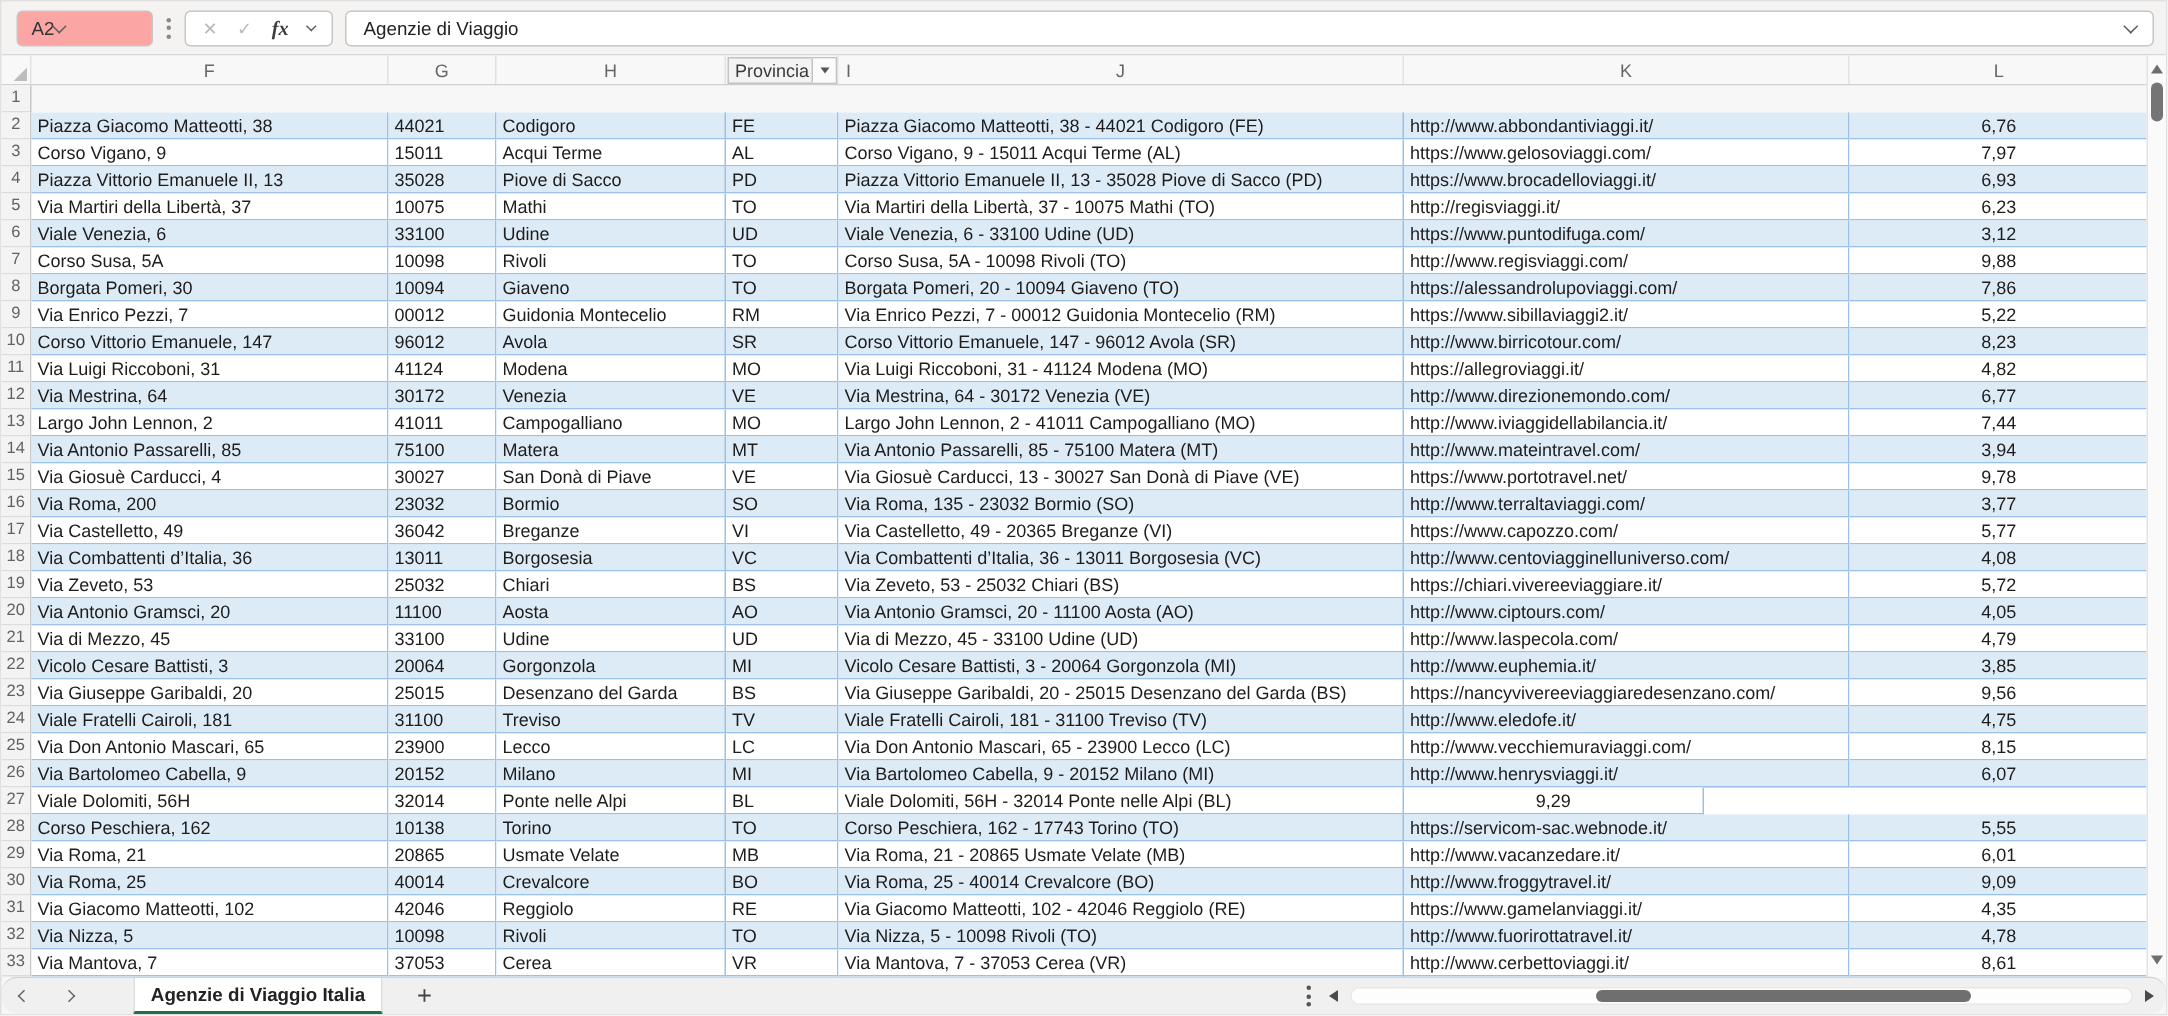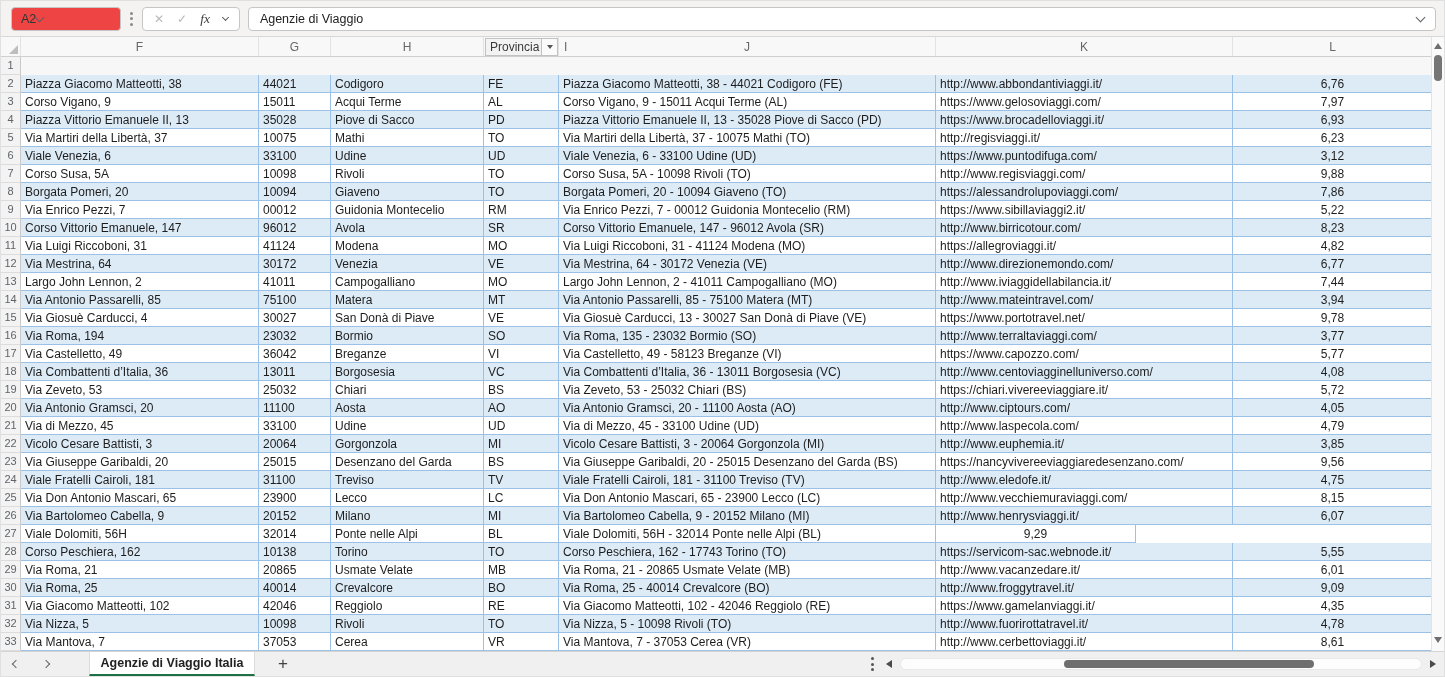--- a/index.html
+++ b/index.html
@@ -8,28 +8,28 @@
     --tbl-border:#9BC2E6;
     --tab-green:#1E7145;
   }
   *{box-sizing:border-box;margin:0;padding:0;}
   html,body{background:#fff;}
   body{font-family:"Liberation Sans",sans-serif;}
   .app{position:relative;width:1445px;height:677px;background:#F7F7F7;overflow:hidden;border:1px solid #E0E0E0;}
 
   
   .top-bar{display:flex;align-items:center;height:36px;background:#F4F3F2;border-bottom:1px solid #D8D8D8;padding:0 8px 0 10px;}
-  .name-box{width:110px;height:24px;background:#ef4444;border:1px solid #C6C6C6;border-radius:4px;display:flex;align-items:center;padding:0 9px;font-size:12.5px;color:#333;}
+  .name-box{width:91px;height:24px;background:#fca5a5;border:1px solid #C6C6C6;border-radius:4px;display:flex;align-items:center;padding:0 9px;font-size:12.5px;color:#333;}
   .chev{width:7px;height:7px;border-right:1.6px solid #5f5f5f;border-bottom:1.6px solid #5f5f5f;transform:rotate(45deg);margin-top:-3px;}
   .chev.sm{width:5px;height:5px;}
   .kebab{display:flex;flex-direction:column;gap:2.5px;margin:0 9px;}
   .kebab i{width:3px;height:3px;border-radius:50%;background:#8a8a8a;}
   .fx-group{height:24px;background:#fff;border:1px solid #C6C6C6;border-radius:4px;display:flex;align-items:center;gap:13px;padding:0 11px;}
   .icon-x,.icon-check{font-size:12px;color:#B9B9B9;line-height:1;}
-  .fx-label{font-family:"Liberation Serif",serif;font-style:italic;font-weight:normal;font-size:13.5px;color:#3d3d3d;text-align:center;}
+  .fx-label{font-family:"Liberation Serif",serif;font-style:italic;font-weight:bold;font-size:13.5px;color:#3d3d3d;text-align:center;}
   .formula-bar{flex:1;height:24px;margin-left:8px;background:#fff;border:1px solid #C6C6C6;border-radius:4px;display:flex;align-items:center;justify-content:space-between;padding:0 11px;font-size:12.5px;color:#222;}
 
   
   .letter-row{display:flex;height:20px;background:#F8F8F8;border-bottom:1px solid #CFCFCF;font-size:12px;color:#666;}
   .letter-row .lcell{position:relative;display:flex;align-items:center;justify-content:center;border-right:1px solid #E2E2E2;height:100%;}
   .corner{width:20px;position:relative;border-right:1px solid #C9C9C9;}
   .corner .tri{position:absolute;right:2px;bottom:2px;width:0;height:0;border-left:9px solid transparent;border-bottom:9px solid #BDBDBD;}
   .lc-f{width:238px;} .lc-g{width:72px;} .lc-h{width:153px;}
   .lc-prov{width:75px;justify-content:flex-start !important;}
   .lc-wide{width:377px;justify-content:flex-start !important;padding-left:5px;}
@@ -55,21 +55,21 @@
   .filter-btn{position:absolute;right:2px;top:1.5px;width:14px;height:14px;background:#F7FAFD;border:1px solid #9AA7B8;border-radius:2px;display:flex;align-items:center;justify-content:center;}
   .filter-btn .tri-down{border-left-width:3px;border-right-width:3px;border-top-width:4px;border-top-color:#444;}
 
   
   .v-scroll{position:absolute;top:36px;right:0;width:13px;height:614px;background:#FAFAFA;border-left:1px solid #E3E3E3;display:flex;flex-direction:column;align-items:center;}
   .v-scroll .arrow-up{margin-top:6px;width:0;height:0;border-left:4px solid transparent;border-right:4px solid transparent;border-bottom:6px solid #6E6E6E;}
   .v-scroll .thumb{width:8px;height:26px;background:#757575;border-radius:4px;margin-top:6px;}
   .v-scroll .arrow-down{position:absolute;bottom:8px;width:0;height:0;border-left:4px solid transparent;border-right:4px solid transparent;border-top:6px solid #6E6E6E;}
 
   
-  .tab-bar{position:absolute;left:0;right:0;bottom:0;height:25px;background:#F0F0F0;border-top:1px solid #D4D4D4;display:flex;align-items:stretch;}
+  .tab-bar{position:absolute;left:0;right:0;bottom:0;height:25px;background:#F0F0F0;border-top:1px solid #D4D4D4;display:flex;align-items:stretch;border-radius:11px;}
   .nav-btn{width:30px;display:flex;align-items:center;justify-content:center;}
   .chev-left{width:6px;height:6px;border-left:1.6px solid #666;border-bottom:1.6px solid #666;transform:rotate(45deg);}
   .chev-right{width:6px;height:6px;border-right:1.6px solid #666;border-top:1.6px solid #666;transform:rotate(45deg);}
   .sheet-tab{margin-left:28px;width:166px;background:#fff;border-left:1px solid #DCDCDC;border-right:1px solid #DCDCDC;border-bottom:2.5px solid var(--tab-green);display:flex;align-items:center;justify-content:center;font-size:12.5px;font-weight:600;color:#222;white-space:nowrap;}
   .add-sheet{width:56px;display:flex;align-items:center;justify-content:center;font-size:17px;color:#444;}
   .tab-right{position:absolute;right:8px;top:0;bottom:0;display:flex;align-items:center;gap:8px;}
   .kebab-v{display:flex;flex-direction:column;gap:2.5px;margin-right:4px;}
   .kebab-v i{width:3px;height:3px;border-radius:50%;background:#555;}
   .h-arrow-left{width:0;height:0;border-top:4px solid transparent;border-bottom:4px solid transparent;border-right:6px solid #4a4a4a;}
   .h-arrow-right{width:0;height:0;border-top:4px solid transparent;border-bottom:4px solid transparent;border-left:6px solid #4a4a4a;}
@@ -218,21 +218,21 @@
           <div class="cell c-indirizzo">Corso Susa, 5A</div>
           <div class="cell c-cap">10098</div>
           <div class="cell c-comune">Rivoli</div>
           <div class="cell c-prov">TO</div>
           <div class="cell c-completo">Corso Susa, 5A - 10098 Rivoli (TO)</div>
           <div class="cell c-sito">http://www.regisviaggi.com/</div>
           <div class="cell c-score">9,88</div>
         </div>
         <div class="row band">
           <div class="gutter-cell">8</div>
-          <div class="cell c-indirizzo">Borgata Pomeri, 20</div>
+          <div class="cell c-indirizzo">Borgata Pomeri, 30</div>
           <div class="cell c-cap">10094</div>
           <div class="cell c-comune">Giaveno</div>
           <div class="cell c-prov">TO</div>
           <div class="cell c-completo">Borgata Pomeri, 20 - 10094 Giaveno (TO)</div>
           <div class="cell c-sito">https://alessandrolupoviaggi.com/</div>
           <div class="cell c-score">7,86</div>
         </div>
         <div class="row">
           <div class="gutter-cell">9</div>
           <div class="cell c-indirizzo">Via Enrico Pezzi, 7</div>
@@ -298,35 +298,35 @@
           <div class="cell c-indirizzo">Via Giosuè Carducci, 4</div>
           <div class="cell c-cap">30027</div>
           <div class="cell c-comune">San Donà di Piave</div>
           <div class="cell c-prov">VE</div>
           <div class="cell c-completo">Via Giosuè Carducci, 13 - 30027 San Donà di Piave (VE)</div>
           <div class="cell c-sito">https://www.portotravel.net/</div>
           <div class="cell c-score">9,78</div>
         </div>
         <div class="row band">
           <div class="gutter-cell">16</div>
-          <div class="cell c-indirizzo">Via Roma, 194</div>
+          <div class="cell c-indirizzo">Via Roma, 200</div>
           <div class="cell c-cap">23032</div>
           <div class="cell c-comune">Bormio</div>
           <div class="cell c-prov">SO</div>
           <div class="cell c-completo">Via Roma, 135 - 23032 Bormio (SO)</div>
           <div class="cell c-sito">http://www.terraltaviaggi.com/</div>
           <div class="cell c-score">3,77</div>
         </div>
         <div class="row">
           <div class="gutter-cell">17</div>
           <div class="cell c-indirizzo">Via Castelletto, 49</div>
           <div class="cell c-cap">36042</div>
           <div class="cell c-comune">Breganze</div>
           <div class="cell c-prov">VI</div>
-          <div class="cell c-completo">Via Castelletto, 49 - 58123 Breganze (VI)</div>
+          <div class="cell c-completo">Via Castelletto, 49 - 20365 Breganze (VI)</div>
           <div class="cell c-sito">https://www.capozzo.com/</div>
           <div class="cell c-score">5,77</div>
         </div>
         <div class="row band">
           <div class="gutter-cell">18</div>
           <div class="cell c-indirizzo">Via Combattenti d’Italia, 36</div>
           <div class="cell c-cap">13011</div>
           <div class="cell c-comune">Borgosesia</div>
           <div class="cell c-prov">VC</div>
           <div class="cell c-completo">Via Combattenti d’Italia, 36 - 13011 Borgosesia (VC)</div>

